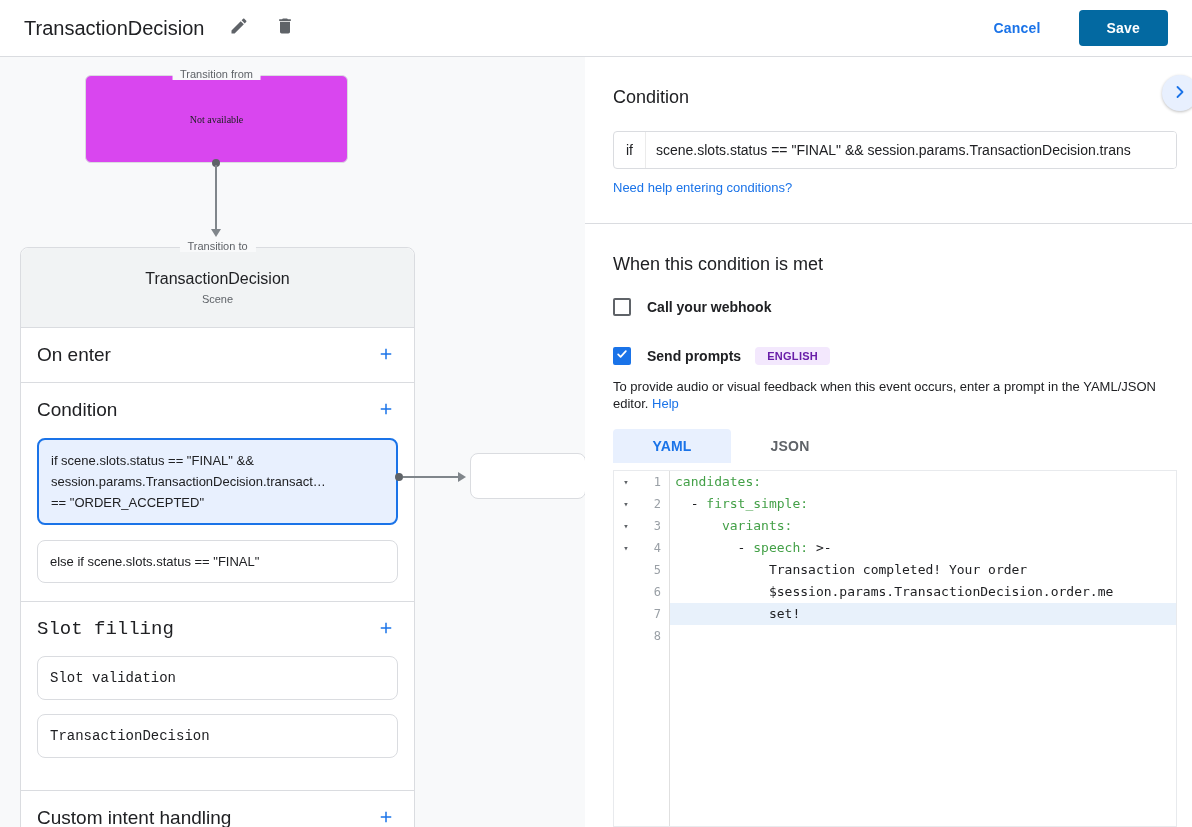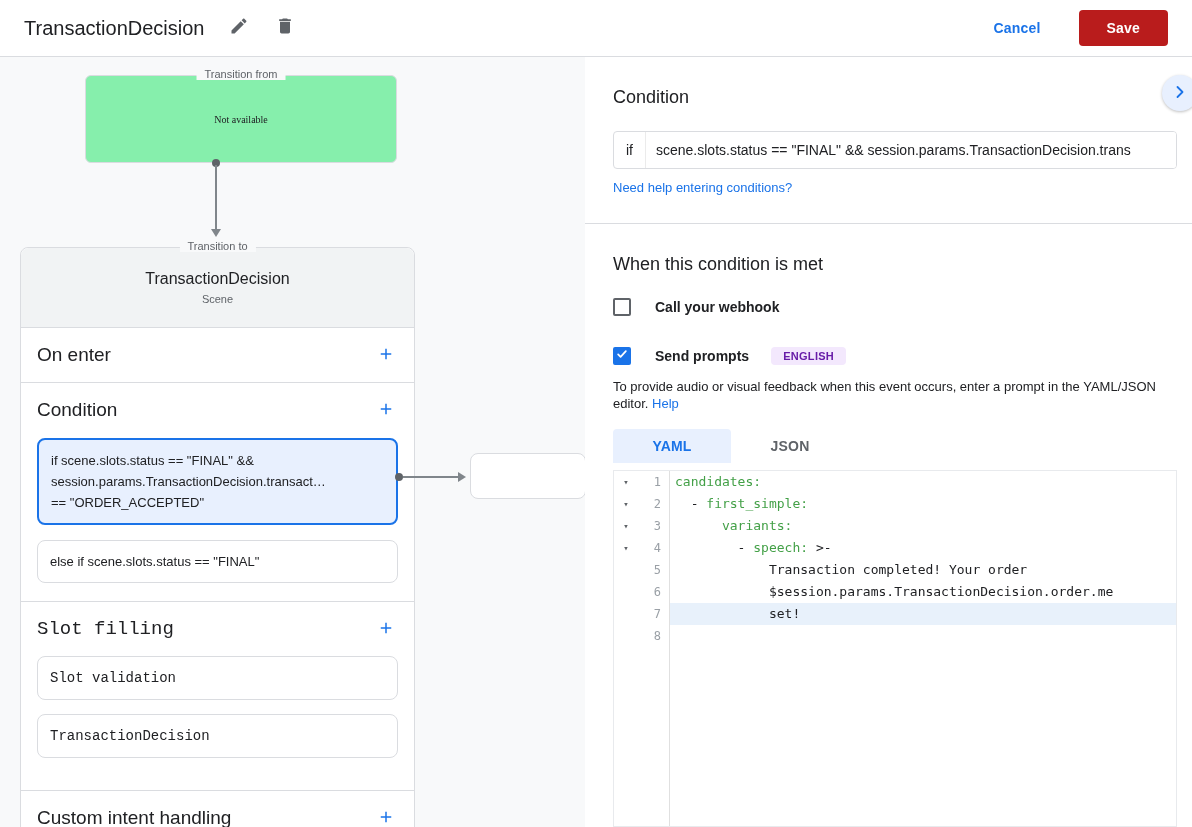--- a/index.html
+++ b/index.html
@@ -6,25 +6,25 @@
   html,body { width:1192px; height:827px; overflow:hidden; }
   body { font-family:"Liberation Sans","DejaVu Sans",sans-serif; background:#fff; position:relative; color:#202124; }
 
   
   .topbar { position:absolute; top:0; left:0; right:0; height:57px; background:#fff; border-bottom:1px solid #dadce0; display:flex; align-items:center; padding:0 24px; z-index:20; }
   .tb-title { font-size:20px; color:#202124; }
   .tb-icon { margin-left:24px; width:22px; height:22px; display:flex; align-items:center; justify-content:center; cursor:pointer; }
   .tb-icon svg { fill:#5f6368; }
   .tb-spacer { flex:1; }
   .cancel-btn { color:#1a73e8; font-size:14px; font-weight:700; margin-right:38px; cursor:pointer; letter-spacing:.2px; background:none; border:none; font-family:inherit; }
-  .save-btn { background:#b91c1c; color:#fff; font-size:14px; font-weight:700; padding:10px 28px; border-radius:4px; border:none; cursor:pointer; letter-spacing:.2px; font-family:inherit; }
+  .save-btn { background:#0369a1; color:#fff; font-size:14px; font-weight:700; padding:10px 28px; border-radius:4px; border:none; cursor:pointer; letter-spacing:.2px; font-family:inherit; }
 
   
   .left-pane { position:absolute; top:57px; left:0; width:585px; bottom:0; background:#f8f9fa; overflow:hidden; }
-  .tf-box { position:absolute; left:85px; top:18px; width:312px; height:88px; background:#86efac; border:1px solid #dadce0; border-radius:6px; display:flex; align-items:center; justify-content:center; }
+  .tf-box { position:absolute; left:85px; top:18px; width:263px; height:88px; background:#d946ef; border:1px solid #dadce0; border-radius:6px; display:flex; align-items:center; justify-content:center; }
   .node-label { position:absolute; top:-8px; left:50%; transform:translateX(-50%); font-size:11px; color:#5f6368; background:#f8f9fa; padding:0 8px; white-space:nowrap; }
   .tf-text { font-size:10px; color:#202124;font-family:Liberation Serif, serif; }
   .conn-dot { position:absolute; width:8px; height:8px; border-radius:50%; background:#5f6368; }
   .conn-vline { position:absolute; width:2px; background:#80868b; }
   .conn-hline { position:absolute; height:2px; background:#80868b; }
   .arrow-down { position:absolute; width:0; height:0; border-left:5px solid transparent; border-right:5px solid transparent; border-top:8px solid #80868b; }
   .arrow-right { position:absolute; width:0; height:0; border-top:5px solid transparent; border-bottom:5px solid transparent; border-left:8px solid #80868b; }
   .scene-card { position:absolute; left:20px; top:190px; width:395px; bottom:-30px; background:#fff; border:1px solid #dadce0; border-radius:8px 8px 0 0; }
   .card-header { height:80px; background:#f1f3f4; border-bottom:1px solid #dadce0; border-radius:8px 8px 0 0; display:flex; flex-direction:column; align-items:center; justify-content:center; cursor:pointer; }
   .card-title { font-size:16px; color:#202124; }
@@ -45,21 +45,21 @@
   
   .right-pane { position:absolute; top:57px; left:585px; right:0; bottom:0; background:#fff; }
   .rp-title { position:absolute; top:30px; left:28px; font-size:18px; color:#202124; font-weight:400; }
   .collapse-btn { position:absolute; top:18px; right:-6px; width:36px; height:36px; border-radius:50%; background:#e8f0fe; box-shadow:0 1px 3px rgba(0,0,0,.25); display:flex; align-items:center; justify-content:center; cursor:pointer; border:none; }
   .if-row { position:absolute; top:74px; left:28px; width:564px; height:38px; border:1px solid #dadce0; border-radius:4px; display:flex; align-items:stretch; overflow:hidden; background:#fff; }
   .if-label { width:32px; display:flex; align-items:center; justify-content:center; font-size:14px; color:#202124; border-right:1px solid #ebebeb; }
   .if-input { flex:1; border:none; outline:none; font-size:14px; color:#202124; padding:0 10px; font-family:inherit; white-space:nowrap; overflow:hidden; }
   .help-link { position:absolute; top:123px; left:28px; font-size:13px; color:#1a73e8; cursor:pointer; }
   .rp-divider { position:absolute; top:166px; left:0; right:0; height:1px; background:#dadce0; }
   .wm-title { position:absolute; top:197px; left:28px; font-size:18px; color:#202124; font-weight:400; }
-  .check-row { position:absolute; left:28px; display:flex; align-items:center; gap:24px; }
+  .check-row { position:absolute; left:28px; display:flex; align-items:center; gap:16px; }
   .check-row.webhook { top:241px; }
   .check-row.prompts { top:290px;align-items:center; }
   .checkbox { width:18px; height:18px; border:2px solid #5f6368; border-radius:2px; background:#fff; cursor:pointer; flex:none; display:flex; align-items:center; justify-content:center; }
   .checkbox:not(.checked) svg { display:none; }
   .checkbox.checked { background:#1a73e8; border-color:#1a73e8; }
   .check-label { font-size:14px; font-weight:700; color:#202124; }
   .lang-badge { background:#f3e8fd; color:#681da8; font-size:11px; font-weight:700; padding:3px 12px; border-radius:4px; letter-spacing:.3px; margin-left:-2px; }
   .desc { position:absolute; top:321px; left:28px; width:556px; font-size:13px; line-height:17px; color:#202124; }
   .help-inline { color:#1a73e8; cursor:pointer; }
   .tabs { position:absolute; top:372px; left:28px; display:flex; }

